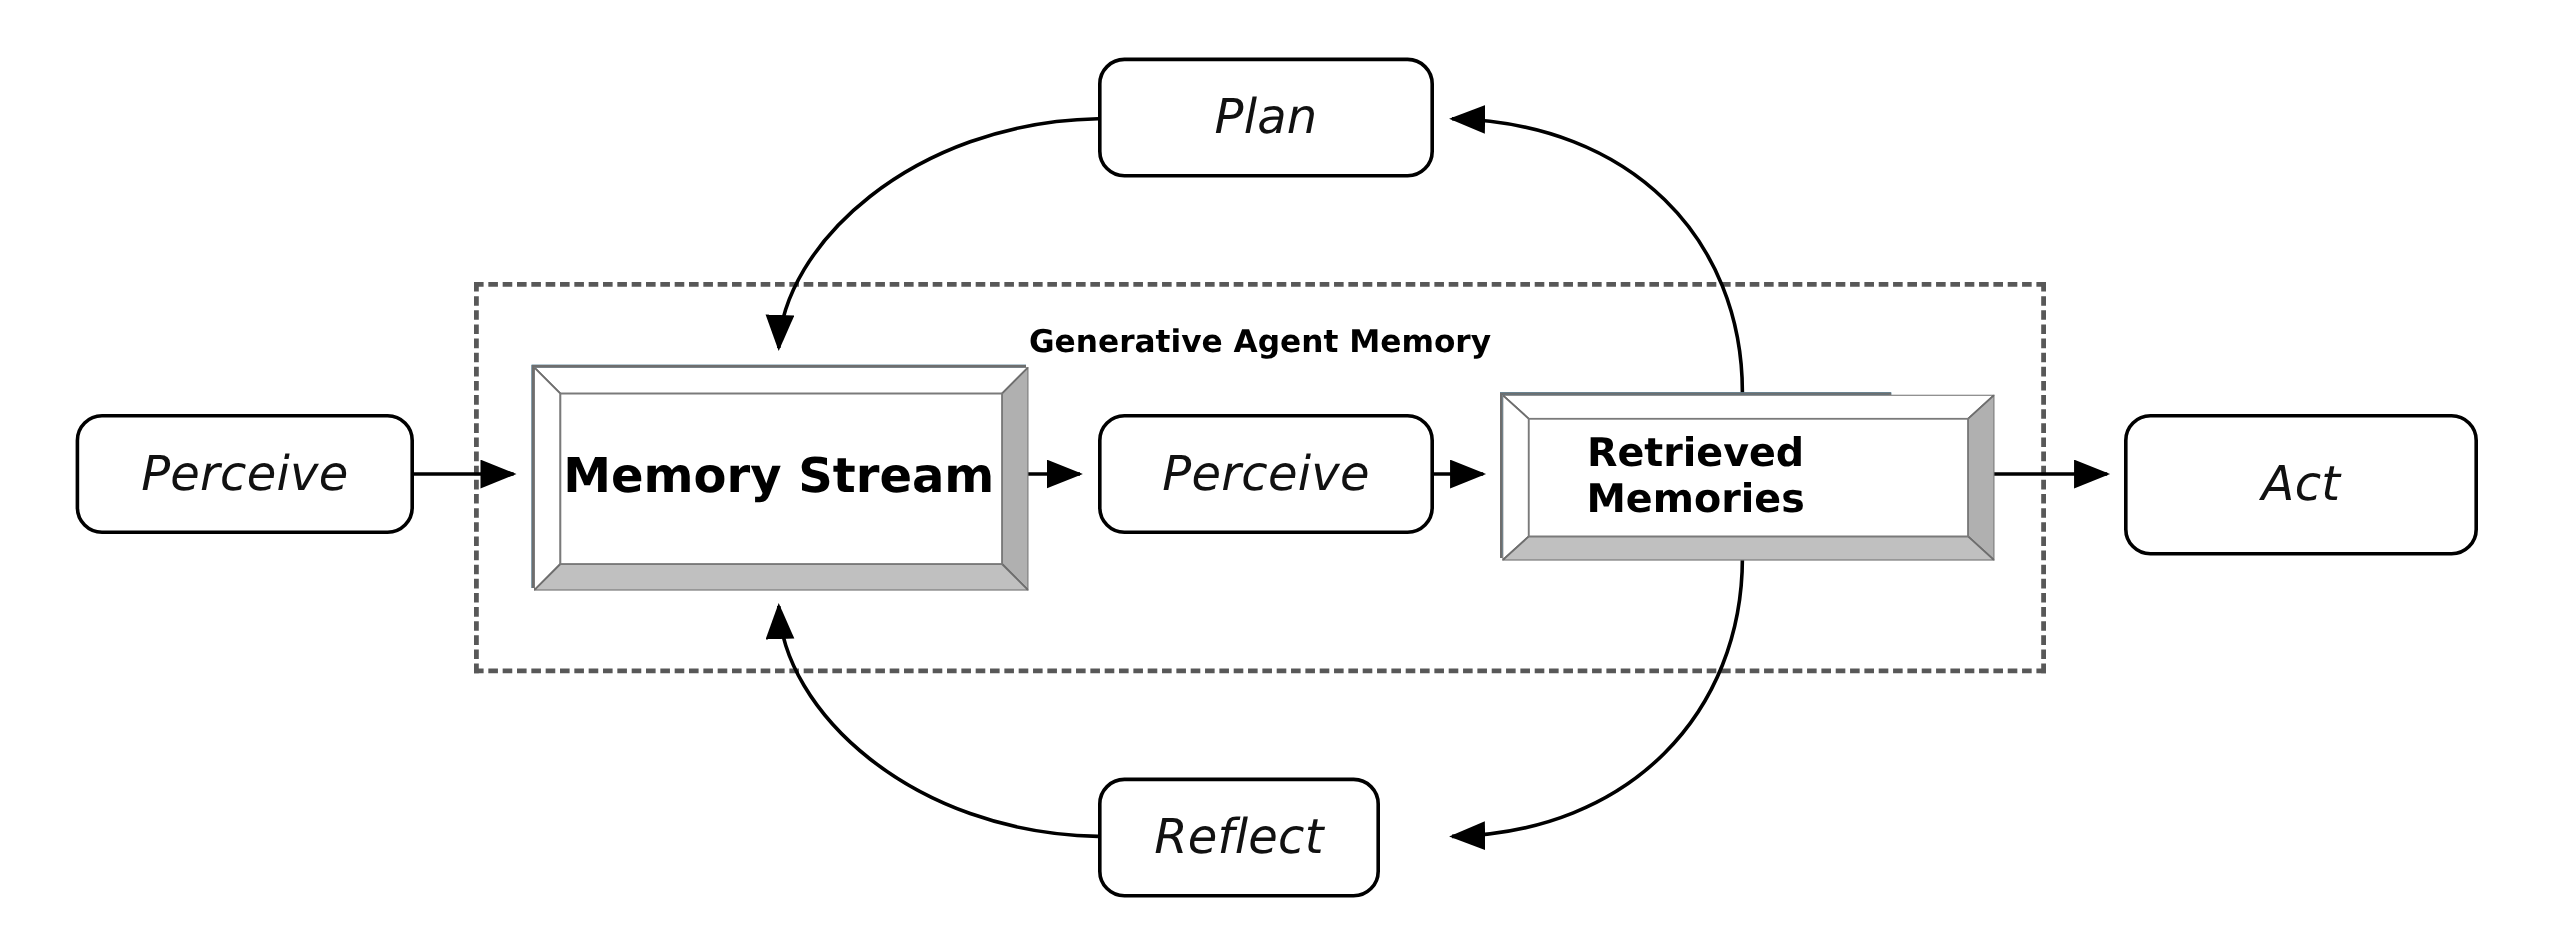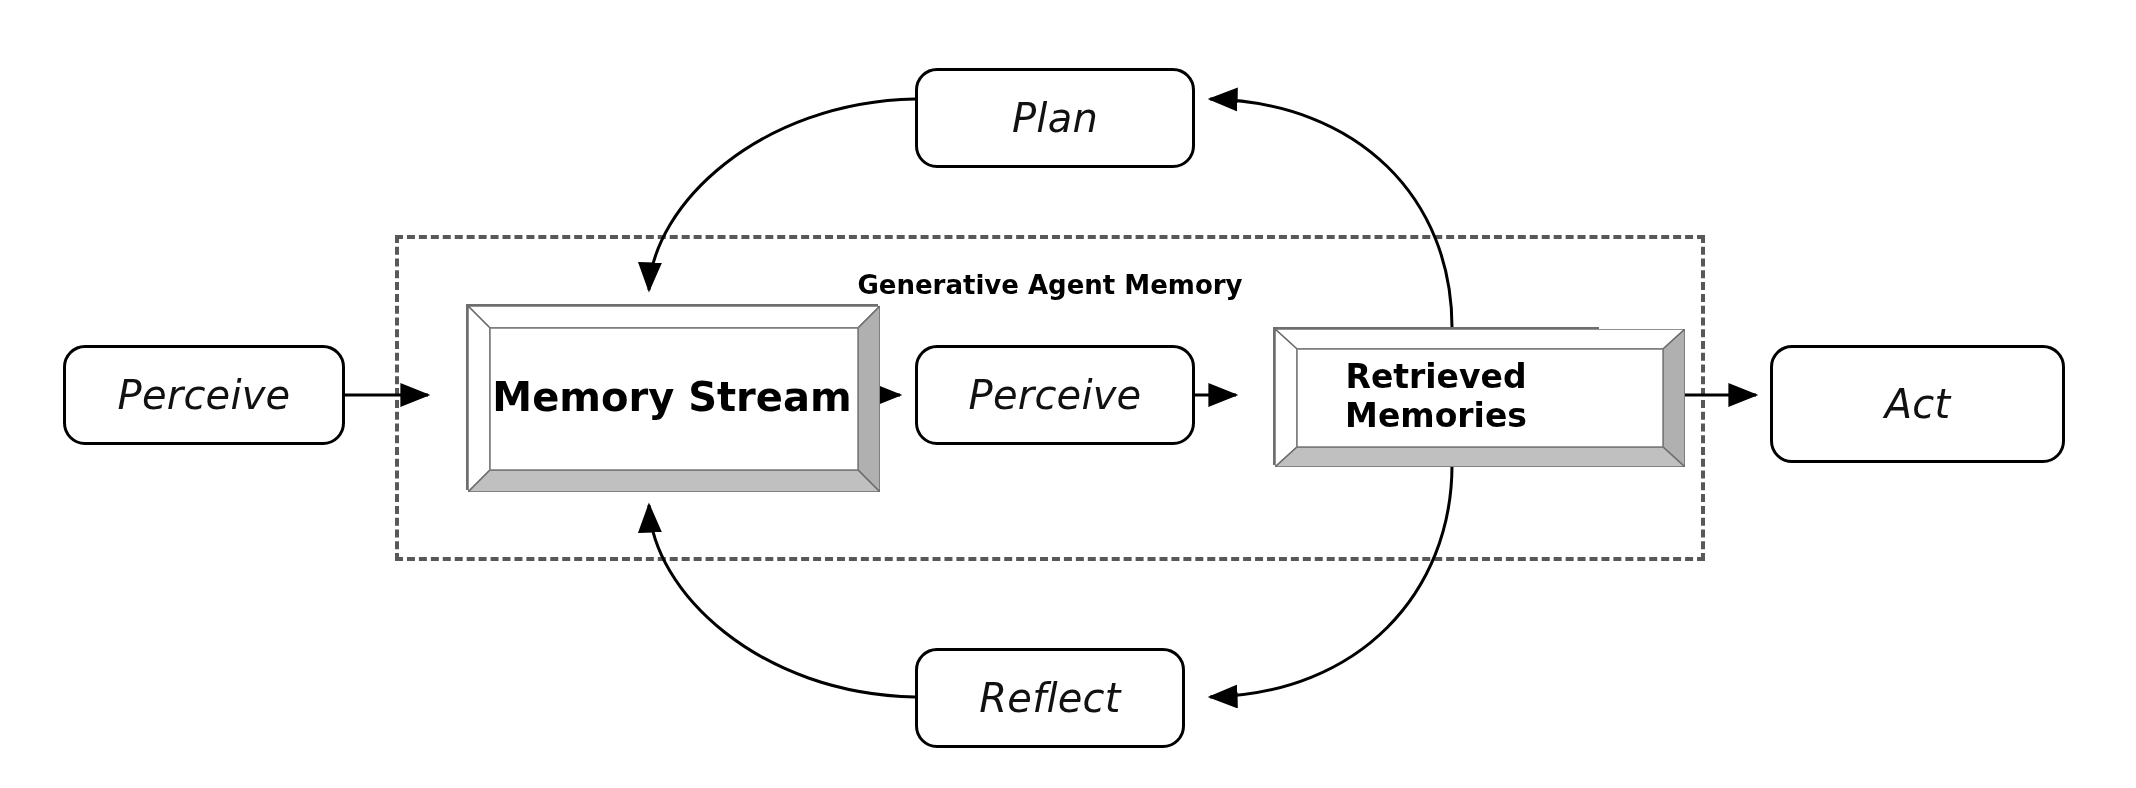--- a/index.html
+++ b/index.html
@@ -20,21 +20,21 @@
   .rounded .lbl{
     font-style:italic;
     font-weight:400;
     font-size:40px;
     color:#111111;
     letter-spacing:.2px;
     font-family:"DejaVu Sans",sans-serif;
   }
 
   
-  .framed{background:#0369a1;border:2px solid #6e6e6e;margin-left:23px;}
+  .framed{background:#0369a1;border:2px solid #6e6e6e;}
   .framed .lbl{
     position:relative;z-index:5;
     font-weight:700;font-style:normal;color:#000000;
     font-family:"DejaVu Sans",sans-serif;
   }
   .bevel{position:absolute;z-index:1;}
 
   
   #memory-group{
     position:absolute;
@@ -125,21 +125,21 @@
       <polygon points="0,138 22,118 388,118 410,138" fill="#c0c0c0" stroke="#6e6e6e" stroke-width="1.5"></polygon>
       <rect x="22" y="20" width="366" height="98" fill="#ffffff" stroke="#7a7a7a" stroke-width="1.5"></rect>
     </svg>
     <span class="lbl" style="font-size:33px;">Retrieved Memories</span>
   </div>
 
   <div class="node rounded" style="left:1770px;top:345px;width:295px;height:118px;">
     <span class="lbl">Act</span>
   </div>
 
-  <div class="node rounded" style="left:915px;top:48px;width:280px;height:100px;margin-top:20px;">
+  <div class="node rounded" style="left:915px;top:48px;width:280px;height:100px;">
     <span class="lbl">Plan</span>
   </div>
 
-  <div class="node rounded" style="left:915px;top:648px;width:270px;height:100px;align-items:center;">
+  <div class="node rounded" style="left:915px;top:648px;width:235px;height:100px;align-items:center;">
     <span class="lbl">Reflect</span>
   </div>
 
 </div>
 
 </body></html>

